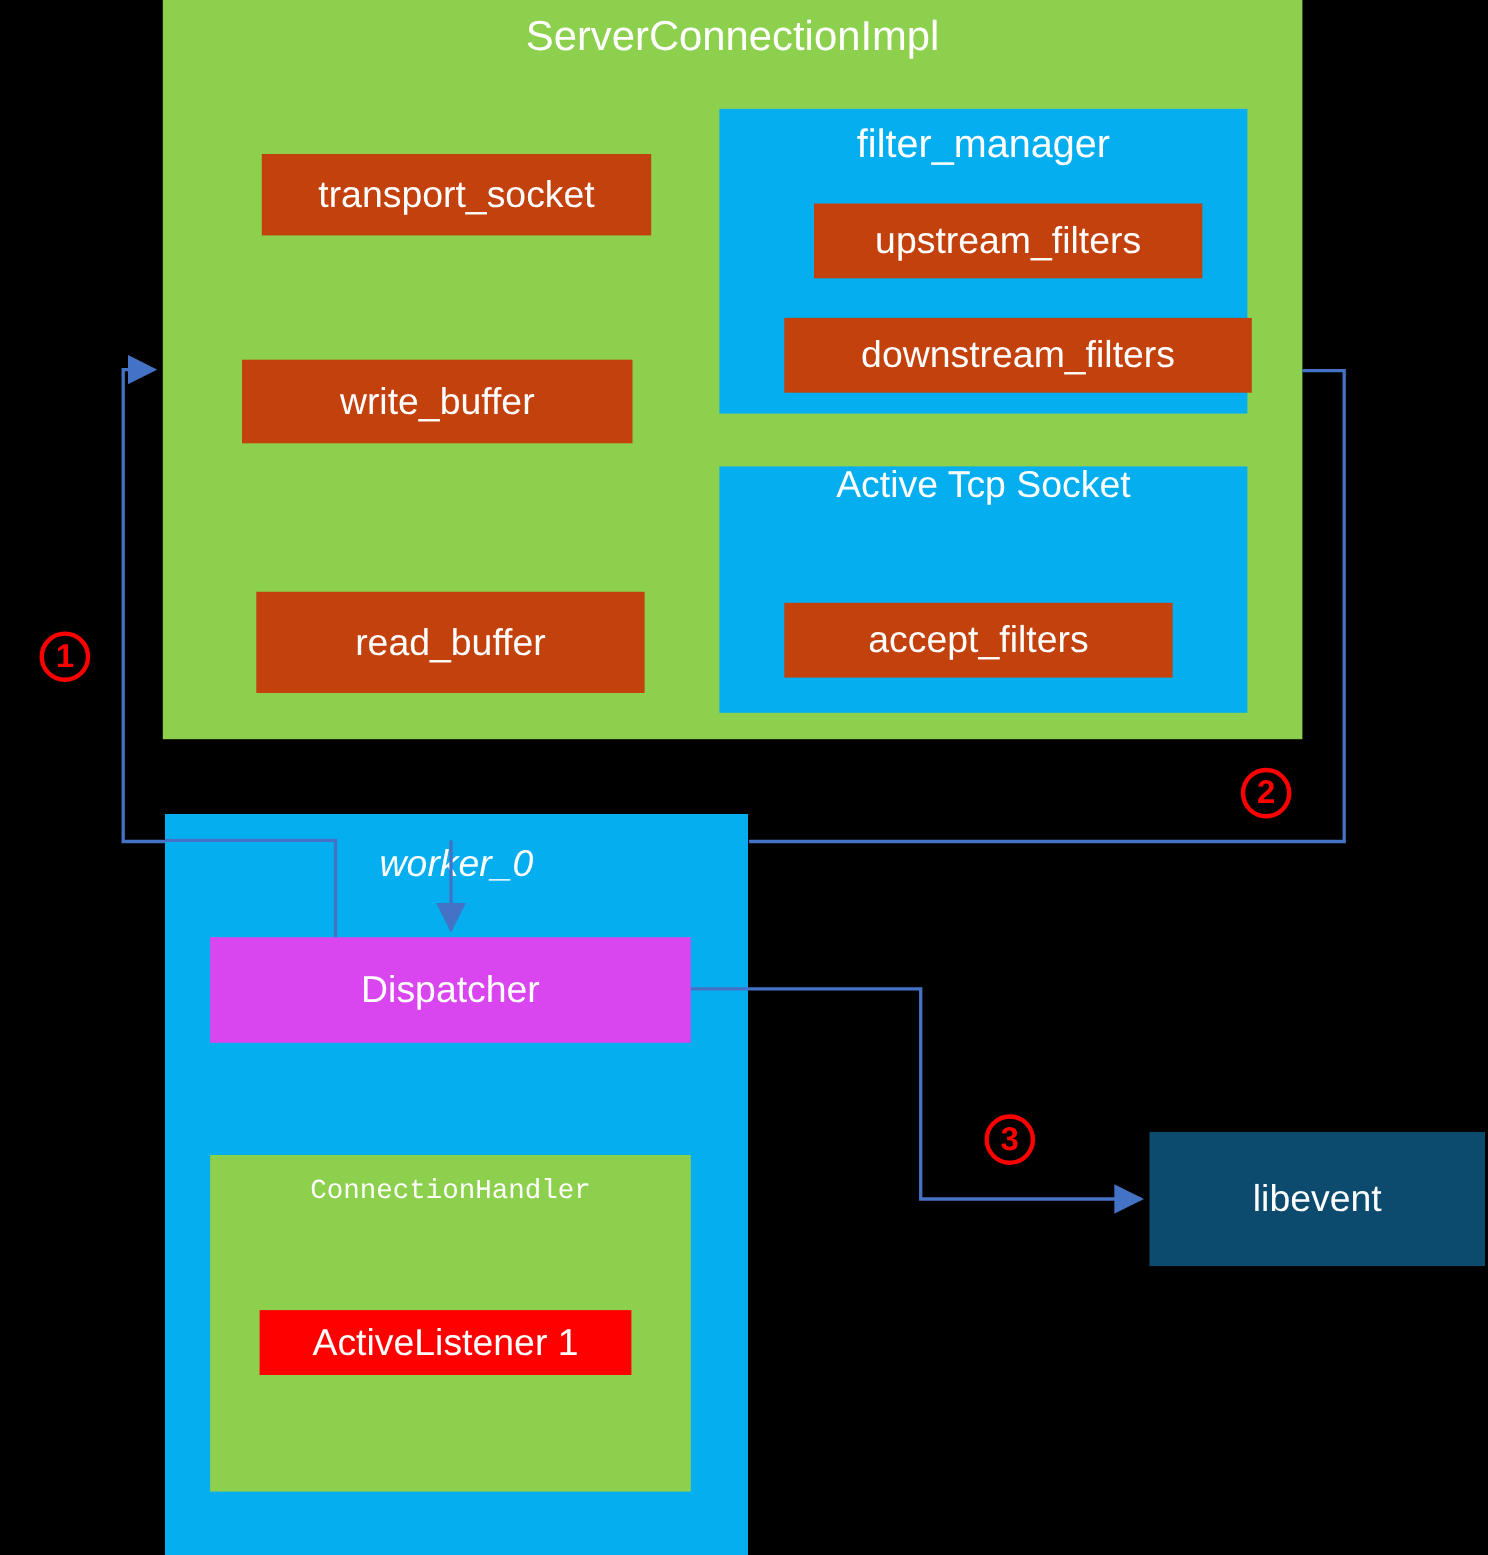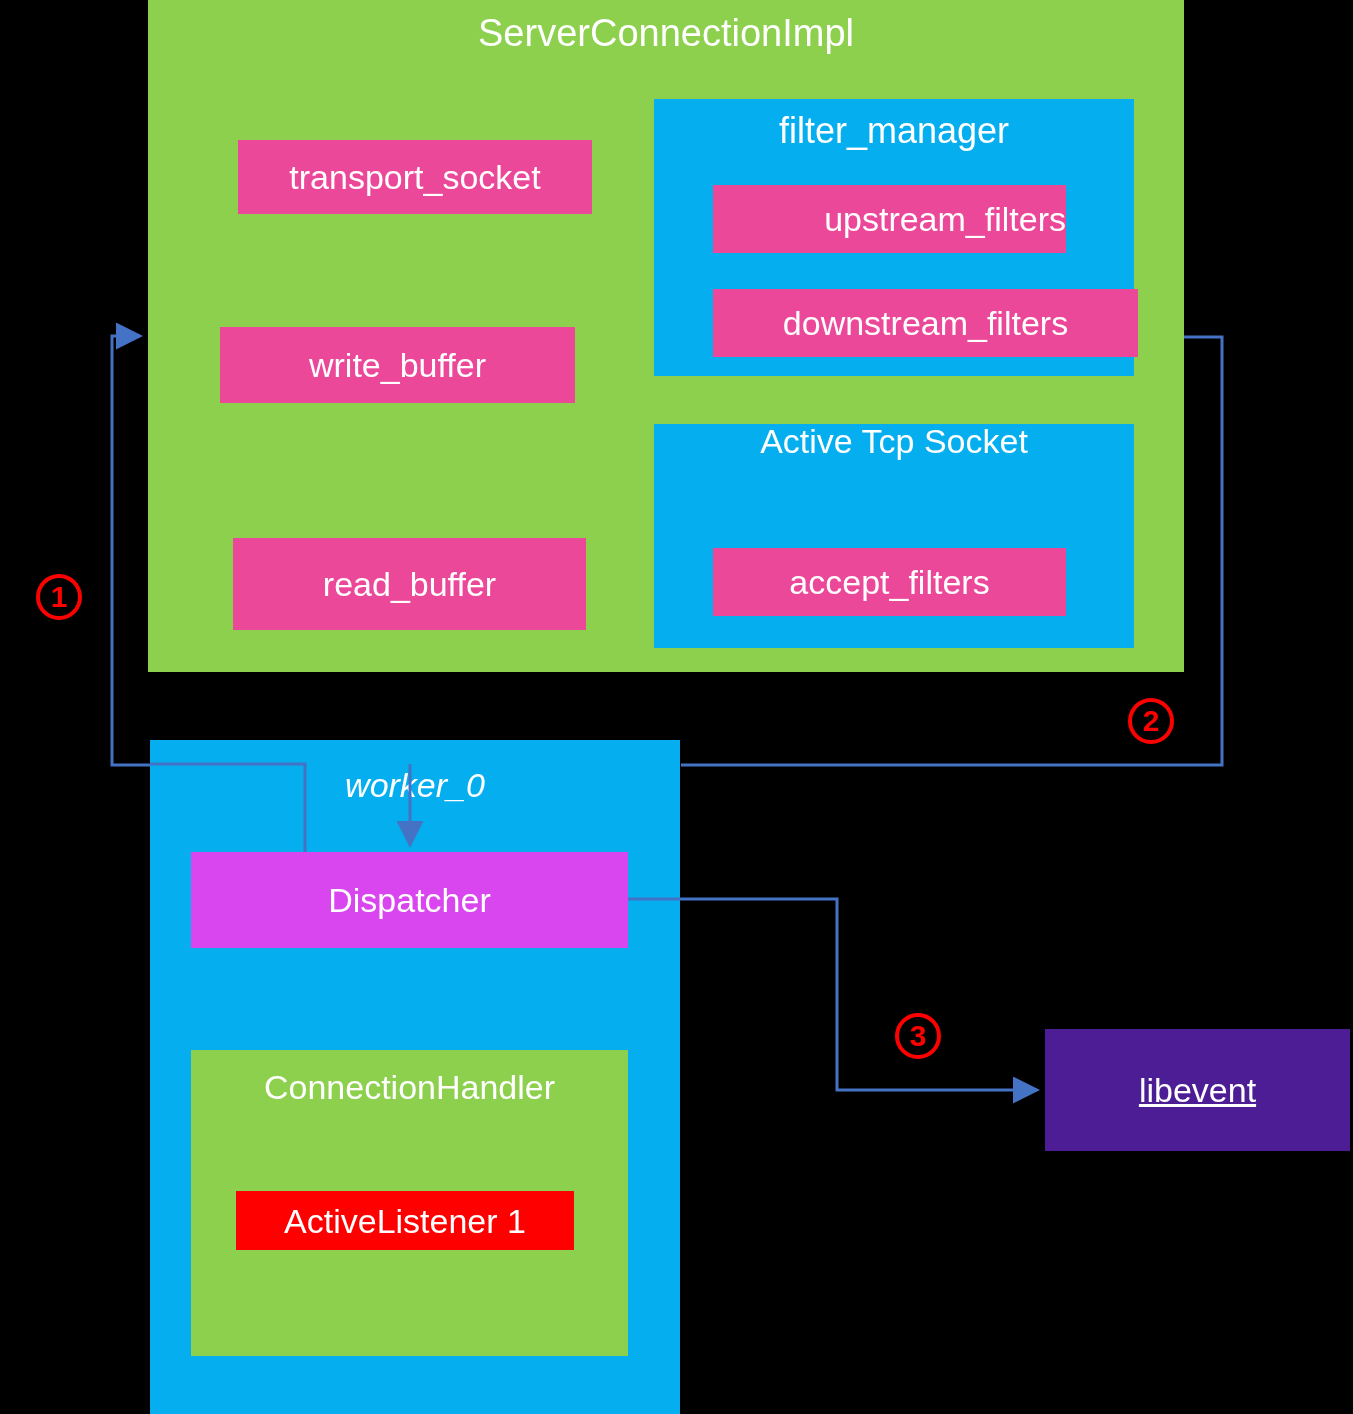--- a/index.html
+++ b/index.html
@@ -61,36 +61,36 @@
     padding-top: 28px;
   }
   #worker-0 > .box-label { font-size: 34px; font-style: italic; }
 
   #connection-handler {
     left: 191px; top: 1050px; width: 437px; height: 306px;
     background: #8CD04D;
     align-items: flex-start;
     padding-top: 20px;
   }
-  #connection-handler > .box-label { font-size: 34px; }
+  #connection-handler > .box-label { font-size: 25px; font-family: Liberation Mono, monospace; }
 
   
   .leaf {
     align-items: center;
   }
-  .orange { background: #ec4899; }
+  .orange { background: #c2410c; }
   .green  { background: #d946ef; }
   .red    { background: #FF0000; }
-  .royal  { background: #4c1d95; text-decoration: underline; }
+  .royal  { background: #0c4a6e; }
 
   #transport-socket  { left: 238px; top: 140px; width: 354px; height: 74px; }
   #write-buffer      { left: 220px; top: 327px; width: 355px; height: 76px; }
   #read-buffer       { left: 233px; top: 538px; width: 353px; height: 92px; }
 
-  #upstream-filters  { left: 713px; top: 185px; width: 353px; height: 68px; justify-content: flex-end; }
+  #upstream-filters  { left: 740px; top: 185px; width: 353px; height: 68px; }
   #downstream-filters{ left: 713px; top: 289px; width: 425px; height: 68px; }
   #accept-filters    { left: 713px; top: 548px; width: 353px; height: 68px; }
 
   #dispatcher        { left: 191px; top: 852px; width: 437px; height: 96px; }
   #active-listener-0 { left: 236px; top: 1191px; width: 338px; height: 59px; }
   #libevent          { left: 1045px; top: 1029px; width: 305px; height: 122px; }
 
   .leaf > .box-label { font-size: 34px; }
   #libevent > .box-label { font-size: 34px; }
 

